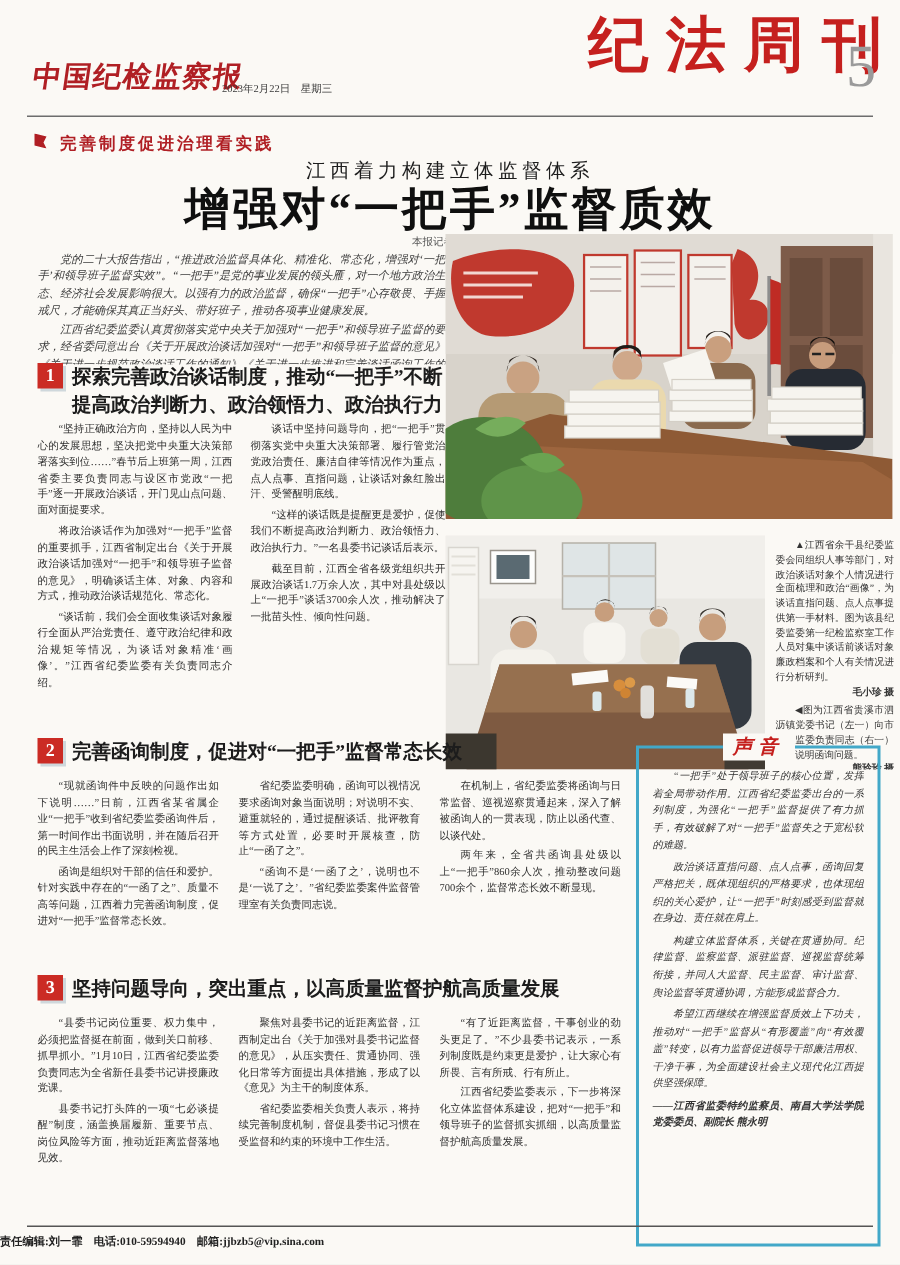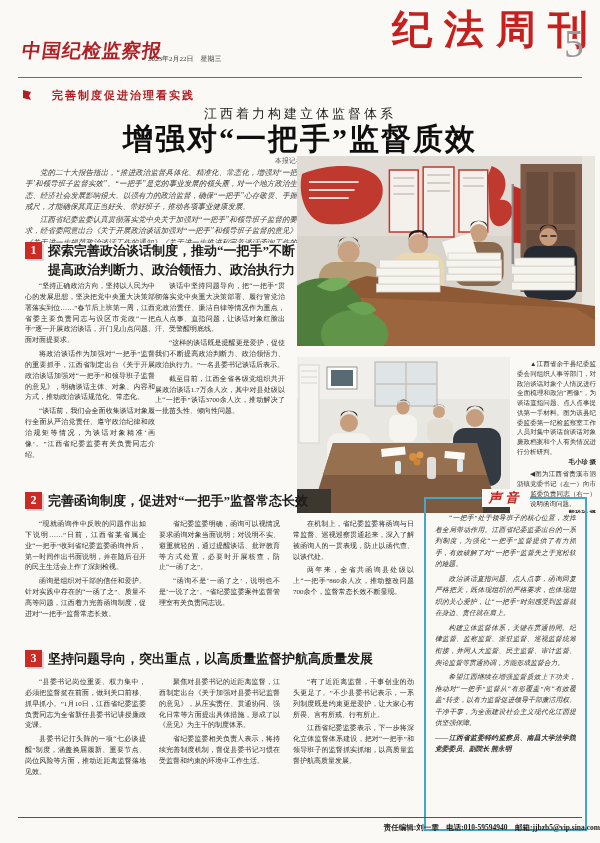--- a/index.html
+++ b/index.html
@@ -10,21 +10,21 @@
   }
   
   .weekly-title{position:absolute;top:2px;left:0;right:0;text-align:right;
     font-size:40px;font-weight:900;color:#c5201e;letter-spacing:12px;}
   .paper-logo{position:absolute;left:22px;top:38px;font-size:19px;font-weight:900;
     color:#b01f24;transform:skewX(-8deg);letter-spacing:1px;}
   .issue-date{position:absolute;left:148px;top:54px;font-size:7px;color:#3a3a3a;font-weight:normal;}
   .page-number{position:absolute;right:16px;top:20px;font-size:40px;color:#9a9a9a;font-weight:400;}
   .header-rule{position:absolute;top:77px;left:18px;right:18px;border-top:1px solid #6d6d6d;}
   
-  .series-tag{position:absolute;left:22px;top:88px;display:flex;align-items:center;gap:20px;
+  .series-tag{position:absolute;left:22px;top:88px;display:flex;align-items:center;gap:8px;
     color:#b01f24;font-size:11px;font-weight:bold;letter-spacing:2px;}
   
   .kicker{position:absolute;top:105px;left:0;right:0;text-align:center;
     font-size:13px;font-weight:normal;color:#1d1d1d;letter-spacing:3px;}
   .main-title{position:absolute;top:119px;left:0;right:0;text-align:center;
     font-size:30px;font-weight:900;color:#0f0f0f;letter-spacing:2px;}
   .byline{position:absolute;top:156px;left:0;right:0;text-align:center;
     font-size:7px;color:#555;}
   
   .lede{position:absolute;left:25px;top:167px;width:272px;height:76px;overflow:hidden;
@@ -41,41 +41,41 @@
   
   .sec-head{position:absolute;display:flex;gap:6px;align-items:flex-start;}
   .badge{flex:0 0 auto;width:17px;height:17px;background:#cb2b24;color:#fff;
     text-align:center;line-height:17px;font-size:12px;font-weight:bold;
     box-shadow:2px 2px 0 #cfd8dc;}
   .sec-title{font-size:13px;font-weight:900;color:#1c1c1c;line-height:1.45;}
   .sec-body{position:absolute;display:flex;}
   .col{overflow:hidden;font-size:7px;line-height:1.55;color:#2e2e2e;}
   .col p{margin:0 0 3px;text-indent:2em;text-align:justify;}
   #s1-head{left:25px;top:242px;width:274px;}
-  #s1-body{left:25px;top:281px;width:272px;height:208px;gap:0;}
+  #s1-body{left:25px;top:281px;width:272px;height:208px;gap:12px;}
   #s1-body .col{width:130px;}
   #s2-head{left:25px;top:492px;width:390px;}
   #s2-body{left:25px;top:519px;width:390px;height:127px;gap:13px;}
   #s2-body .col{width:121px;}
   #s3-head{left:25px;top:650px;width:390px;}
   #s3-body{left:25px;top:677px;width:390px;height:134px;gap:13px;}
   #s3-body .col{width:121px;}
   
   .voice{position:absolute;left:424px;top:497px;width:163px;height:334px;
     border:2px solid #42a8c8;box-sizing:border-box;padding:13px 9px 6px;}
   .voice-title{position:absolute;top:-10px;left:50%;transform:translateX(-50%);
     background:#fbf9f5;padding:0 7px;color:#c5201e;font-size:13px;font-weight:900;
     letter-spacing:4px;white-space:nowrap;font-style:italic;}
   .voice-text{font-size:6.8px;line-height:1.7;font-style:italic;color:#333;
     height:100%;overflow:hidden;}
   .voice-text p{margin:0 0 3px;text-indent:2em;text-align:justify;}
   .voice-text p.attr{font-weight:bold;text-indent:0;font-style:italic;}
   
   .footer-rule{position:absolute;top:817px;left:18px;right:18px;border-top:1px solid #555;}
-  .footer-text{position:absolute;top:823px;left:0;right:0;text-align:right;
+  .footer-text{position:absolute;top:823px;left:0;right:0;text-align:left;
     font-size:7.5px;font-weight:bold;color:#222;}
 </style>
 </head>
 <body>
 
 <div class="page">
 
   <div class="weekly-title">纪法周刊</div>
   <div class="paper-logo">中国纪检监察报</div>
   <div class="issue-date">2023年2月22日　星期三</div>

